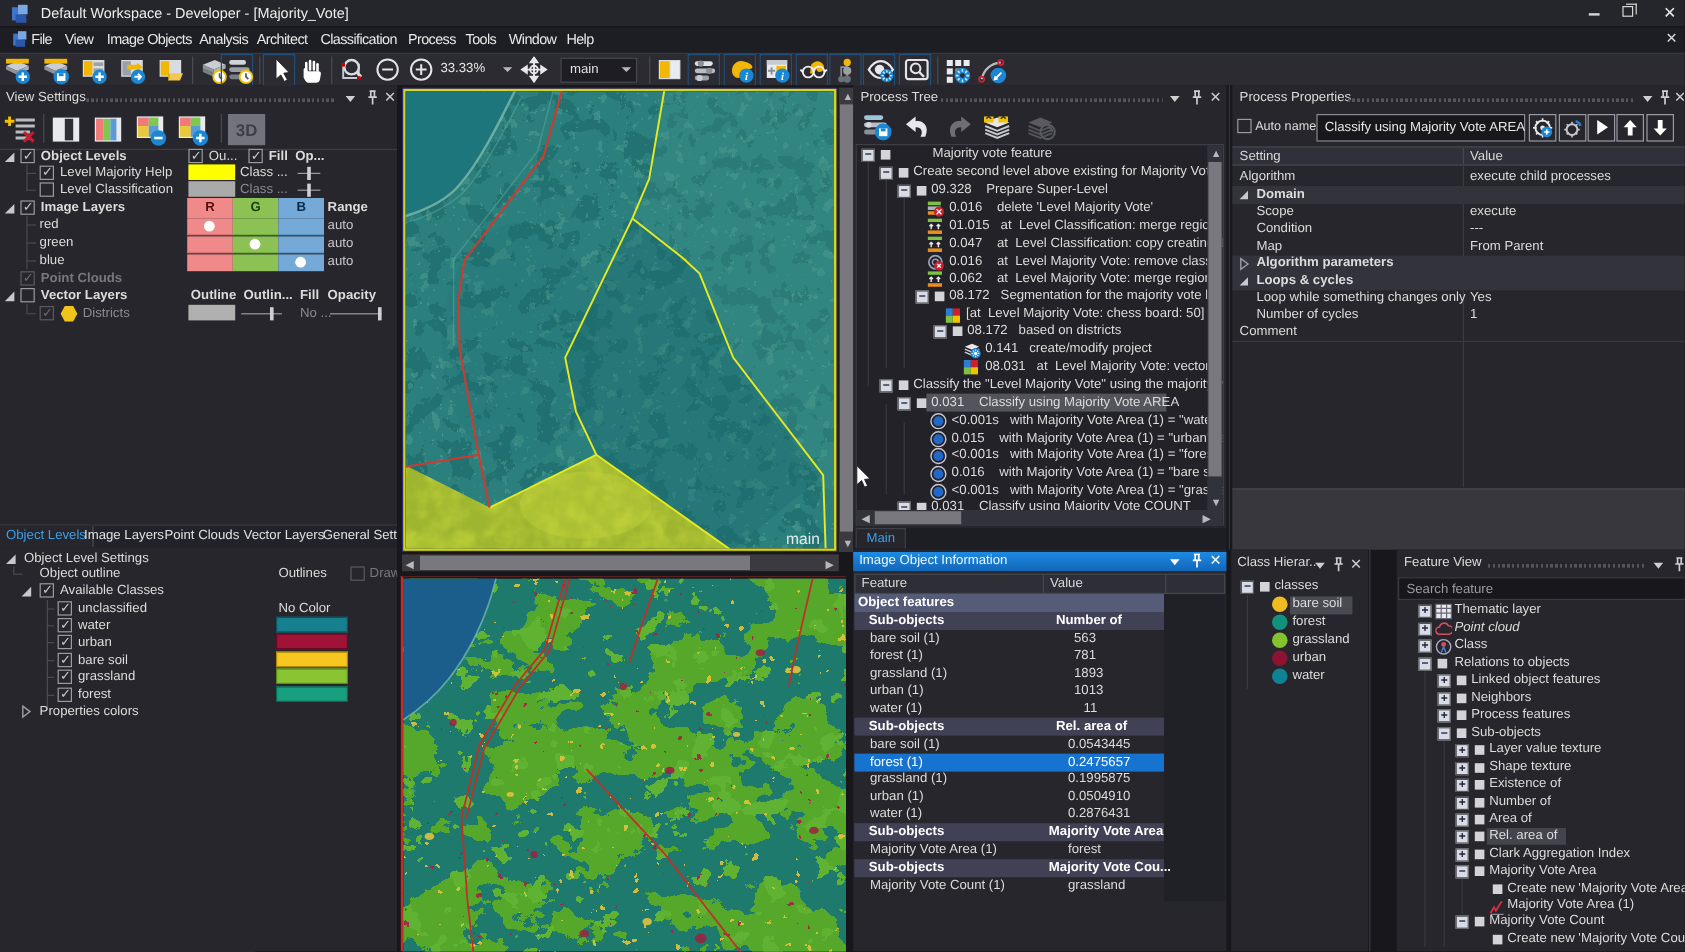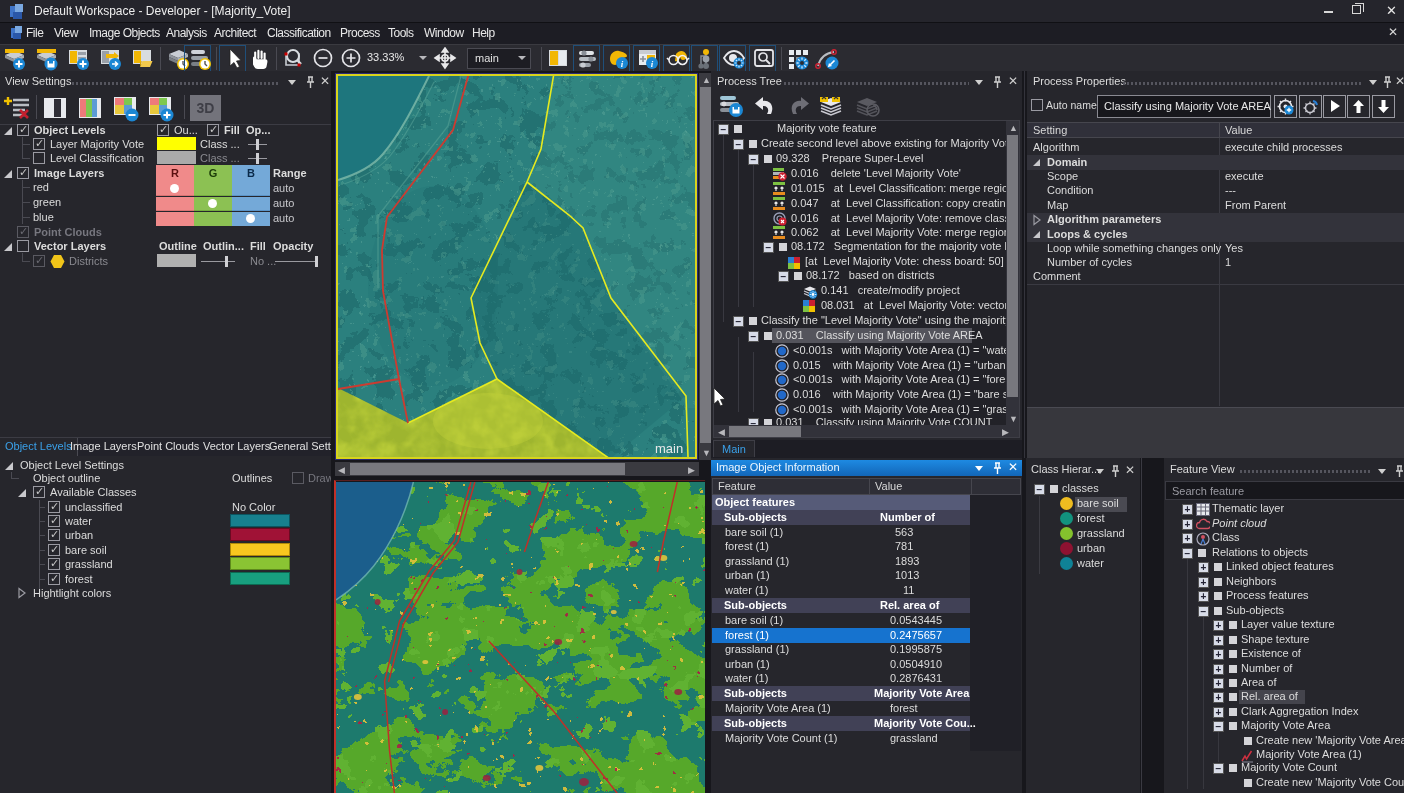--- a/index.html
+++ b/index.html
@@ -313,21 +313,21 @@
         <span class="tick">✓</span>
       </div>
     <div class="tree-row" style="left:224px;top:53px;font-weight:bold;">Fill</div>
     <div class="tree-row" style="left:246px;top:53px;font-weight:bold;">Op...</div>
 
     <div class="tline" style="left:22px;top:66px;width:1px;height:22px;"></div>
     <div class="tline" style="left:22px;top:73px;width:8px;height:1px;"></div>
     <div class="cb" style="left:33px;top:67px;">
         <span class="tick">✓</span>
       </div>
-    <div class="tree-row" style="left:50px;top:67px;">Layer Majority Vote</div>
+    <div class="tree-row" style="left:50px;top:67px;">Level Majority Help</div>
     <div class="abs" style="left:157px;top:66px;width:39px;height:13px;background:#ffff00;"></div>
     <div class="tree-row" style="left:200px;top:67px;">Class ...</div>
     <div class="abs" style="left:248px;top:73px;width:19px;height:1px;background:#9a9aa0;"></div>
     <div class="abs" style="left:256px;top:68px;width:3px;height:11px;background:#d0d0d4;"></div>
 
     <div class="tline" style="left:22px;top:87px;width:8px;height:1px;"></div>
     <div class="cb" style="left:33px;top:81px;"></div>
     <div class="tree-row" style="left:50px;top:81px;">Level Classification</div>
     <div class="abs" style="left:157px;top:80px;width:39px;height:13px;background:#aaaaaa;"></div>
     <div class="tree-row" style="left:200px;top:81px;color:#8a8a90;">Class ...</div>
@@ -457,21 +457,21 @@
     <div class="tline" style="left:39px;top:123px;width:6px;height:1px;"></div>
     <div class="cb" style="left:48px;top:117px;">
         <span class="tick">✓</span>
       </div>
     <div class="tree-row" style="left:65px;top:117px;">forest</div>
     <div class="abs" style="left:230px;top:116px;width:60px;height:13px;background:#189f7f;border:1px solid #0c6a52;"></div>
 
     <svg class="abs" style="left:17px;top:131px" width="10" height="12">
         <path d="M2 1.5 L8 6 L2 10.5 Z" fill="none" stroke="#9a9aa2" stroke-width="1.2"></path>
       </svg>
-    <div class="tree-row" style="left:33px;top:131px;">Hightlight colors</div>
+    <div class="tree-row" style="left:33px;top:131px;">Properties colors</div>
   </div>
 
   <div class="abs" id="maps" style="left:331px;top:71px;width:382px;height:722px;background:#17171c;">
 
     <div class="abs" style="left:4px;top:2px;width:363px;height:387px;border:1px solid #2a2a78;">
       <div class="abs" style="left:0;top:0;width:361px;height:385px;border:2px solid #d8d41c;">
         <svg class="abs" style="left:0;top:0" width="357" height="381" viewBox="0 0 357 381">
           <defs>
             <filter id="tdark" x="0" y="0" width="100%" height="100%">
               <feTurbulence type="fractalNoise" baseFrequency="0.055" numOctaves="5" seed="11" result="n"></feTurbulence>

